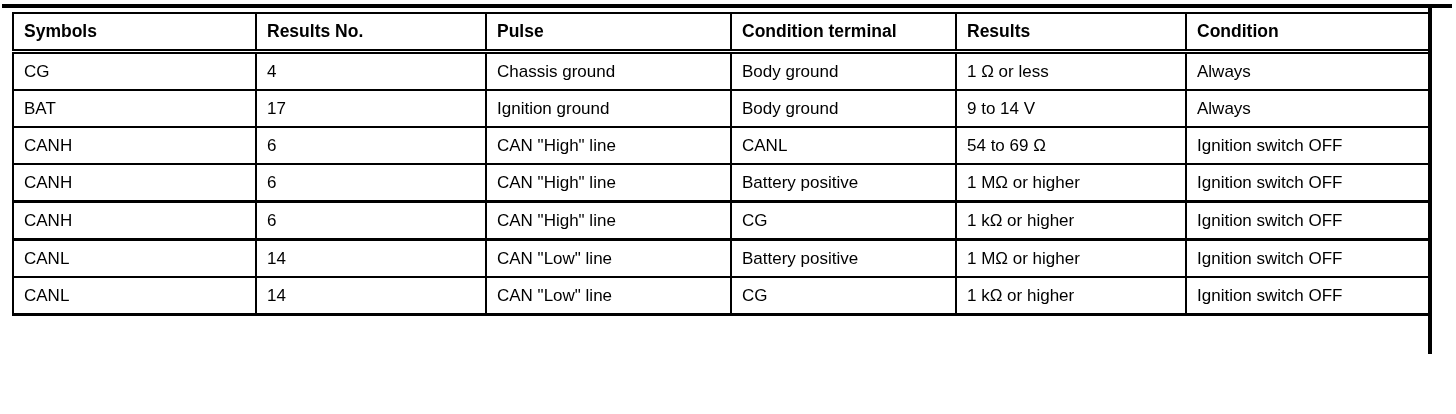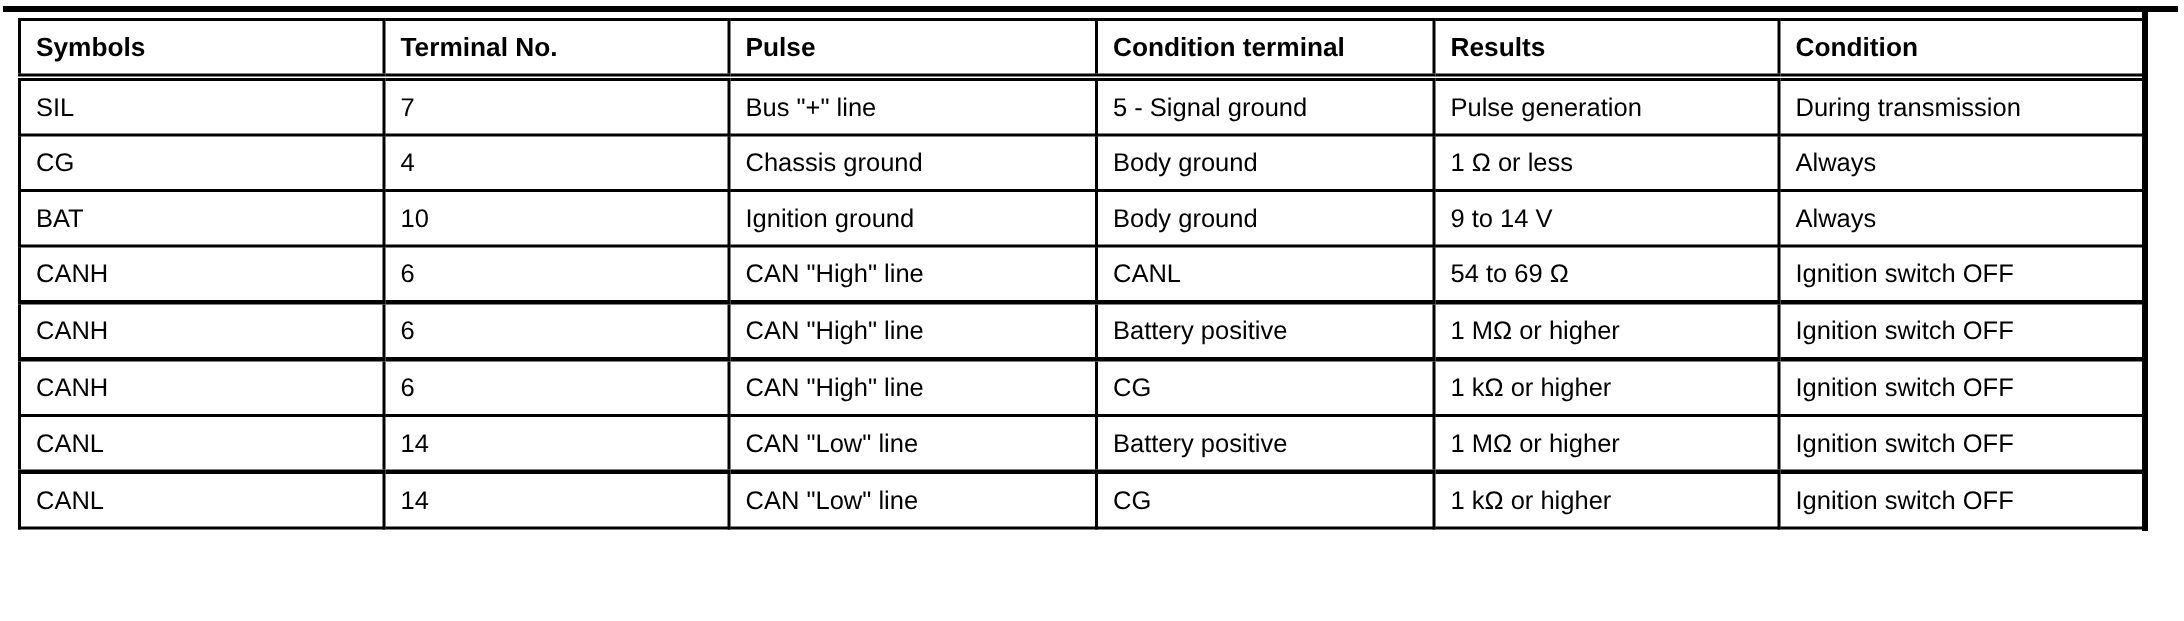--- a/index.html
+++ b/index.html
@@ -74,47 +74,39 @@
       <col style="width:243px">
       <col style="width:230px">
       <col style="width:245px">
       <col style="width:225px">
       <col style="width:230px">
       <col style="width:245px">
     </colgroup>
     <thead>
       <tr id="header-row">
           <th>Symbols</th>
-          <th>Terminal No.</th>
+          <th>Results No.</th>
           <th>Pulse</th>
           <th>Condition terminal</th>
           <th>Results</th>
           <th>Condition</th>
         </tr>
     </thead>
     <tbody id="table-body">
-        <tr>
-          <td>SIL</td>
-          <td>7</td>
-          <td>Bus "+" line</td>
-          <td>5 - Signal ground</td>
-          <td>Pulse generation</td>
-          <td>During transmission</td>
-        </tr>
         <tr>
           <td>CG</td>
           <td>4</td>
           <td>Chassis ground</td>
           <td>Body ground</td>
           <td>1 Ω or less</td>
           <td>Always</td>
         </tr>
         <tr>
           <td>BAT</td>
-          <td>10</td>
+          <td>17</td>
           <td>Ignition ground</td>
           <td>Body ground</td>
           <td>9 to 14 V</td>
           <td>Always</td>
         </tr>
         <tr>
           <td>CANH</td>
           <td>6</td>
           <td>CAN "High" line</td>
           <td>CANL</td>

